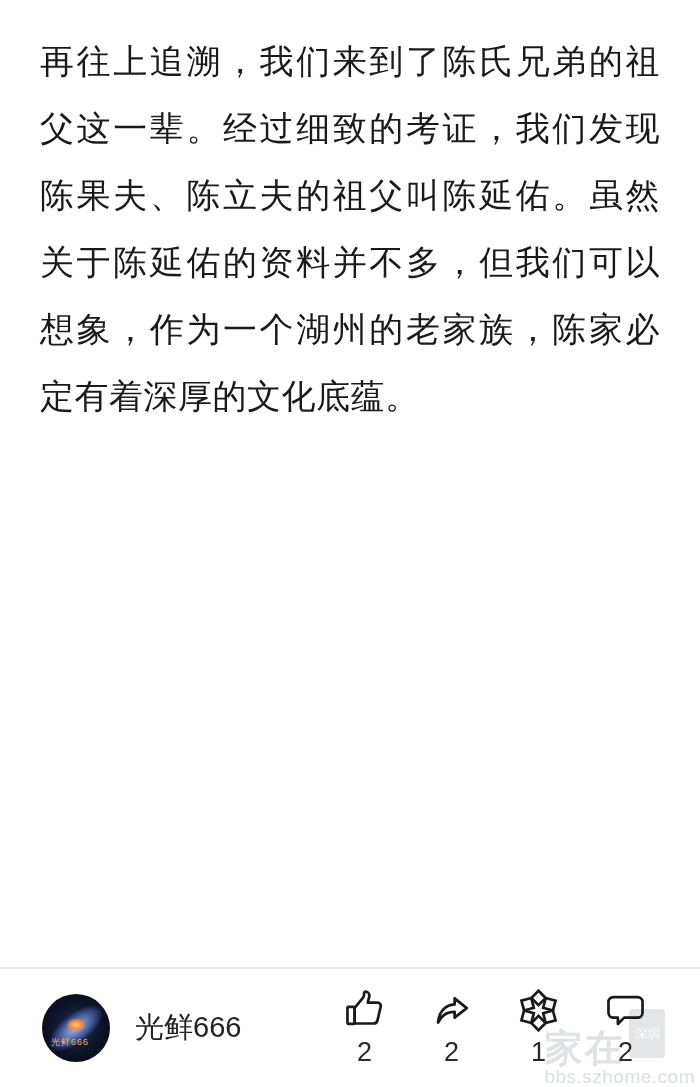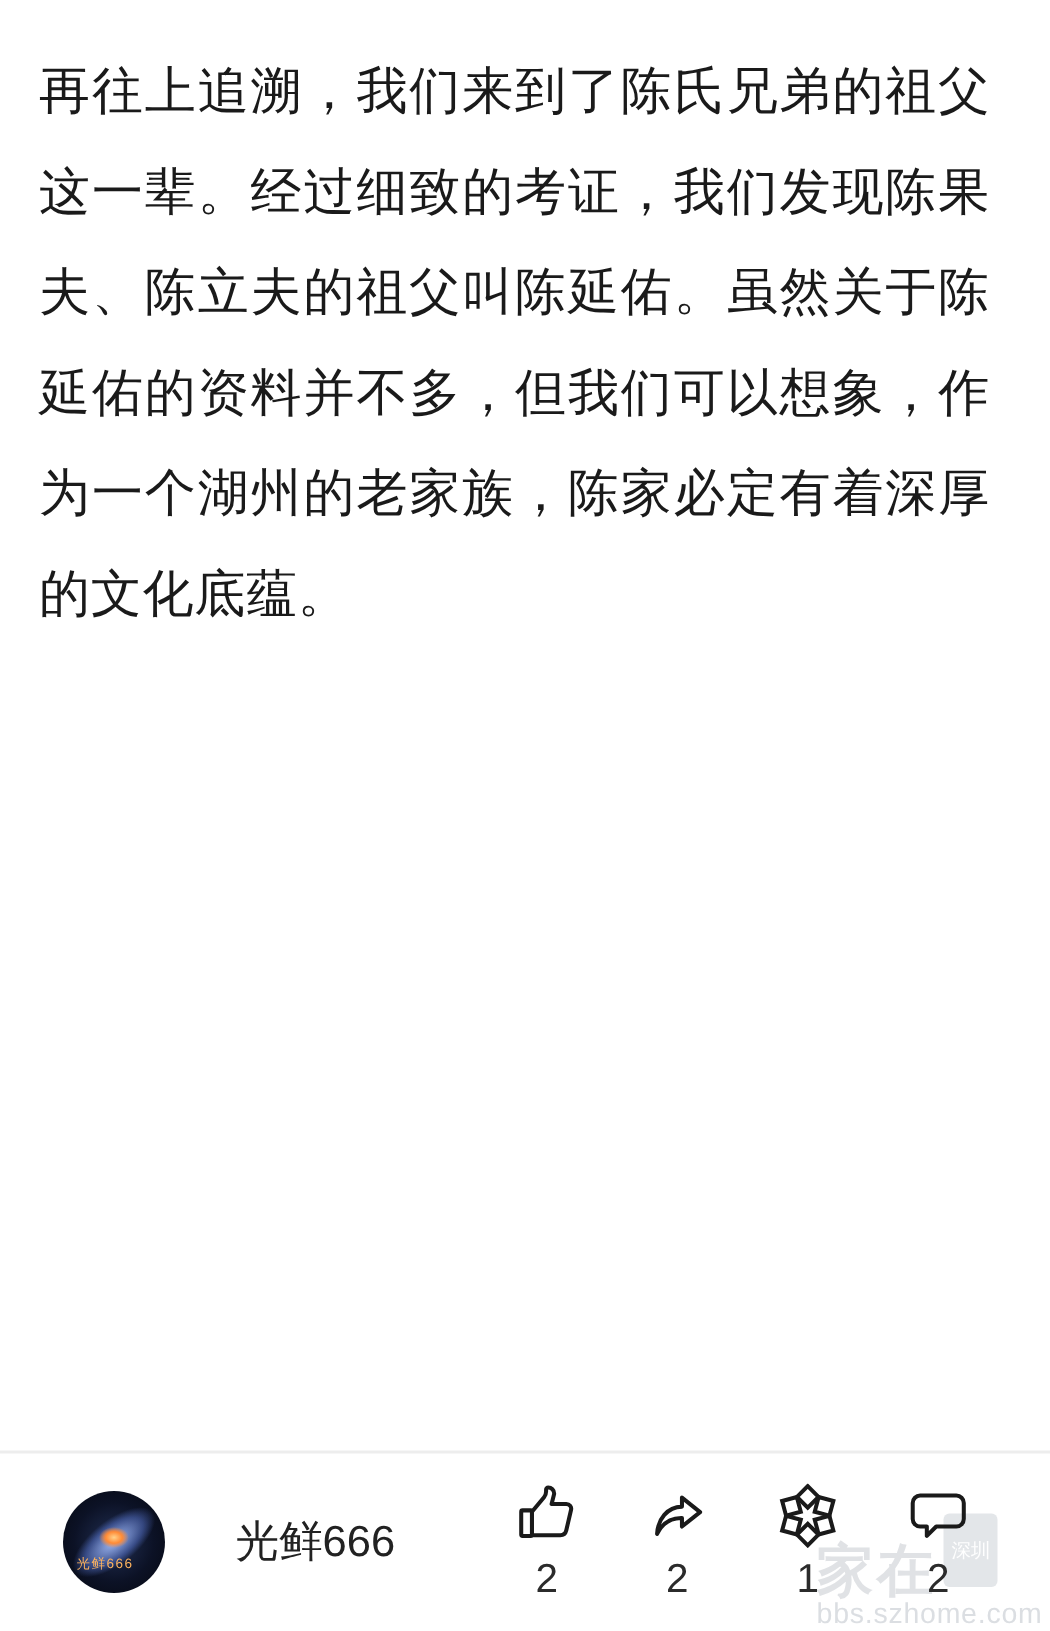--- a/index.html
+++ b/index.html
@@ -7,22 +7,21 @@
     width: 700px; height: 1087px;
     background: #ffffff;
     position: relative;
     overflow: hidden;
     font-family: "Liberation Sans", "DejaVu Sans", sans-serif;
   }
 
   
   .article {
     position: absolute; top: 0; left: 0; right: 0;
-    padding: 28px 40px 0 16px;
-    margin-left: 10px;
+    padding: 28px 40px 0 40px;
   }
   .article p {
     font-size: 34px;
     line-height: 67px;
     color: #1a1a1a;
     text-align: justify;
     text-justify: inter-character;
     line-break: strict;
     letter-spacing: 0.5px;
     margin: 0 0 40px 0;
@@ -36,21 +35,20 @@
   }
 
   
   .footer {
     position: absolute; top: 969px; left: 0;
     width: 700px; height: 118px;
     box-sizing: border-box;
     display: flex; align-items: center;
     padding: 0 46px 0 42px;
     z-index: 1;
-    gap: 22px;
   }
 
   .avatar {
     width: 68px; height: 68px; flex: none;
     border-radius: 50%;
     position: relative; overflow: hidden;
     background: radial-gradient(circle at 50% 50%, #223055 0%, #0c1226 55%, #05070e 100%);
     cursor: pointer;
   }
   .avatar .arm {

